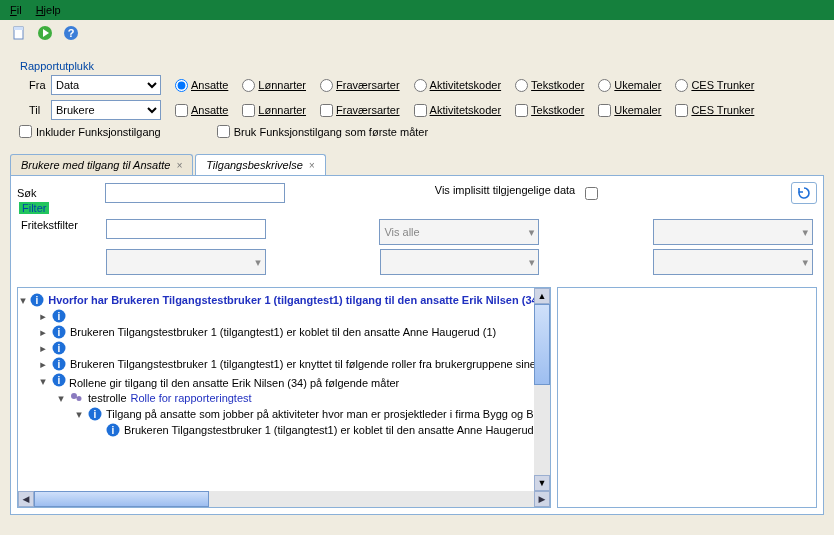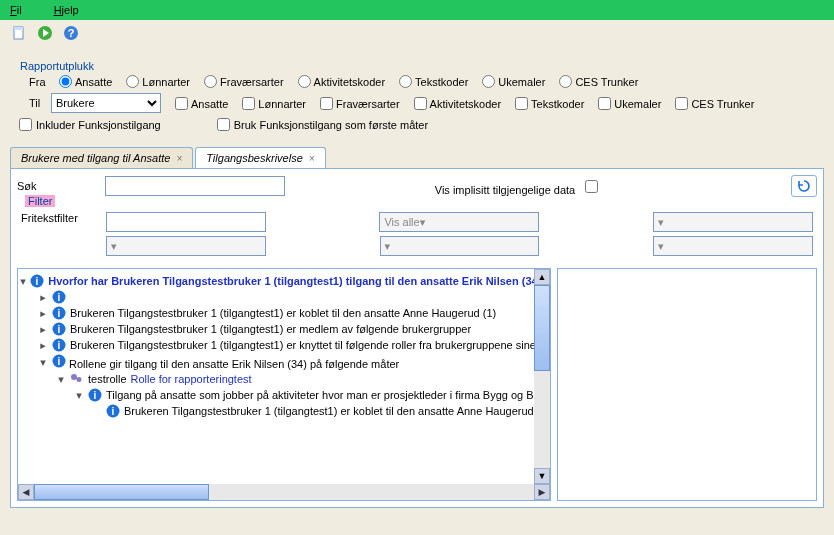--- a/index.html
+++ b/index.html
@@ -1,55 +1,55 @@
 <!DOCTYPE html>
 <html><head>
 <meta charset="utf-8">
 <style>
 * { box-sizing: border-box; font-family: Tahoma, Arial, sans-serif; font-size: 11px; }
 body { margin: 0; background: #f0ece0; width: 834px; height: 535px; overflow: hidden; }
 
-.menubar { display: flex; gap: 32px; padding: 4px 10px; background: #22c55e; }
+.menubar { display: flex; gap: 14px; padding: 4px 10px; background: #15803d; }
 .menubar span { cursor: pointer; }
 .menubar span u { text-decoration: underline; }
 
 .toolbar { display: flex; gap: 8px; padding: 4px 10px; background: #f0ece0; align-items: center; }
 .tool-icon { width: 18px; height: 18px; display: flex; align-items: center; justify-content: center; cursor: pointer; border: 1px solid transparent; border-radius: 2px; }
 .tool-icon svg { width: 16px; height: 16px; }
 
 .groupbox { margin: 20px 10px 6px 10px; border: 1px solid transparent; position: relative; padding: 8px 6px 4px 6px; }
 .groupbox .legend { position: absolute; top: -7px; left: 6px; background: #f0ece0; padding: 0 3px; color: #0046a5; font-size: 11px; }
 .grouprow { display: flex; align-items: center; margin-bottom: 5px; gap: 6px; }
 .grouprow .lbl { width: 28px; padding-left: 12px; }
 .grouprow select { width: 110px; height: 20px; border: 1px solid #7a9ac4; background: #fff; }
-.grouprow .opt { display: flex; align-items: flex-end; gap: 3px; margin-left: 8px; }
+.grouprow .opt { display: flex; align-items: flex-start; gap: 3px; margin-left: 8px; text-decoration: underline; }
 .grouprow input[type=radio], .grouprow input[type=checkbox] { margin: 0; }
 .chkrow { display: flex; align-items: center; gap: 4px; margin-left: 2px; }
 .chkrow2 { margin-left: 50px; }
 
 .tabbar { display: flex; margin: 4px 10px 0 10px; font-style: italic; }
 .tab { border: 1px solid #8ab0d8; border-bottom: none; padding: 4px 10px 4px 10px; background: #ece6d6; margin-right: 2px; position: relative; display: flex; align-items: center; gap: 6px; border-radius: 3px 3px 0 0; }
 .tab.active { background: #fff; }
 .tab .close { font-size: 10px; color: #777; cursor: pointer; }
 
 .tabpane { margin: 0 10px 10px 10px; border: 1px solid #8ab0d8; background: #fff; padding: 6px; height: 340px; display: flex; flex-direction: column; }
 
 .searchrow { display: flex; align-items: center; gap: 8px; margin-bottom: 4px; }
 .searchrow .lbl { width: 80px; }
 .searchrow input[type=text] { width: 180px; height: 20px; border: 1px solid #7a9ac4; }
-.searchrow .impl { margin-left: auto; display: flex; align-items: flex-end; gap: 6px; margin-right: 40px; }
+.searchrow .impl { margin-left: auto; display: flex; align-items: flex-start; gap: 6px; margin-right: 40px; }
 .refresh-btn { width: 26px; height: 22px; border: 1px solid #8ab0d8; border-radius: 3px; display:flex; align-items:center; justify-content:center; cursor:pointer; margin-left:auto; }
 
 .filterbox { border-top: 1px solid transparent; position: relative; padding: 10px 4px 4px 4px; margin-bottom: 4px; }
-.filterbox .legend { position: absolute; top: -7px; left: 8px; background: #f9a8d4; padding: 0 3px; color: #0046a5; }
+.filterbox .legend { position: absolute; top: -7px; left: 2px; background: #22c55e; padding: 0 3px; color: #0046a5; }
 .filterrow { display: flex; gap: 10px; margin-bottom: 4px; }
 .filterrow .lbl { width: 80px; }
 .filterrow input[type=text], .filterrow .combo { height: 20px; border: 1px solid #7a9ac4; }
 .filterrow input[type=text] { width: 170px; }
-.filterrow .combo { width: 170px; background:#f4f4f4; color:#888; display:flex; align-items:center; padding:0 4px; }
+.filterrow .combo { width: 170px; background:#f4f4f4; color:#888; display:flex; align-items:center; justify-content:space-between; padding:12px 4px; }
 .filterrow .combo .arrow { color:#888; }
 
 .content-split { display:flex; gap:6px; flex:1; min-height:0; }
 .tree-panel { flex:1; border:1px solid #8ab0d8; overflow:auto; background:#fff; position:relative; padding:4px 2px 18px 2px; }
 .side-panel { width:260px; border:1px solid #8ab0d8; background:#fff; }
 
 .tree-node { display:flex; align-items:center; gap:4px; padding:1px 0; white-space:nowrap; }
 .tree-node .tw { width:10px; text-align:center; color:#555; cursor:pointer; }
 .tree-node .info-icon { width:14px; height:14px; display:inline-flex; align-items:center; justify-content:center; }
 .tree-node .txt { cursor:default; }
@@ -100,20 +100,21 @@
         <text x="8" y="12" text-anchor="middle" fill="#fff" font-size="11" font-weight="bold">?</text>
       </svg>
   </div>
 </div>
 
 <div class="groupbox">
   <span class="legend">Rapportutplukk</span>
 
   <div class="grouprow">
     <span class="lbl">Fra</span>
+    <select><option>Data</option></select>
     <label class="opt">
         <input type="radio" name="r" checked="" style="">
         <span>Ansatte</span>
       </label>
     <label class="opt">
         <input type="radio" name="r" style="">
         <span>Lønnarter</span>
       </label>
     <label class="opt">
         <input type="radio" name="r" style="">
@@ -285,21 +286,20 @@
 
       <div class="indent-1">
           <div class="tree-node">
         <span class="tw">▸</span>
         <span class="info-icon">
               <svg class="info-svg" width="14" height="14">
                 <circle cx="7" cy="7" r="6.5"></circle>
                 <text x="7" y="11" text-anchor="middle">i</text>
               </svg>
             </span>
-        <span class="txt">Brukeren Tilgangstestbruker 1 (tilgangtest1) er medlem av følgende brukergrupper</span>
       </div>
         </div>
 
       <div class="indent-1">
           <div class="tree-node">
         <span class="tw">▸</span>
         <span class="info-icon">
               <svg class="info-svg" width="14" height="14">
                 <circle cx="7" cy="7" r="6.5"></circle>
                 <text x="7" y="11" text-anchor="middle">i</text>

